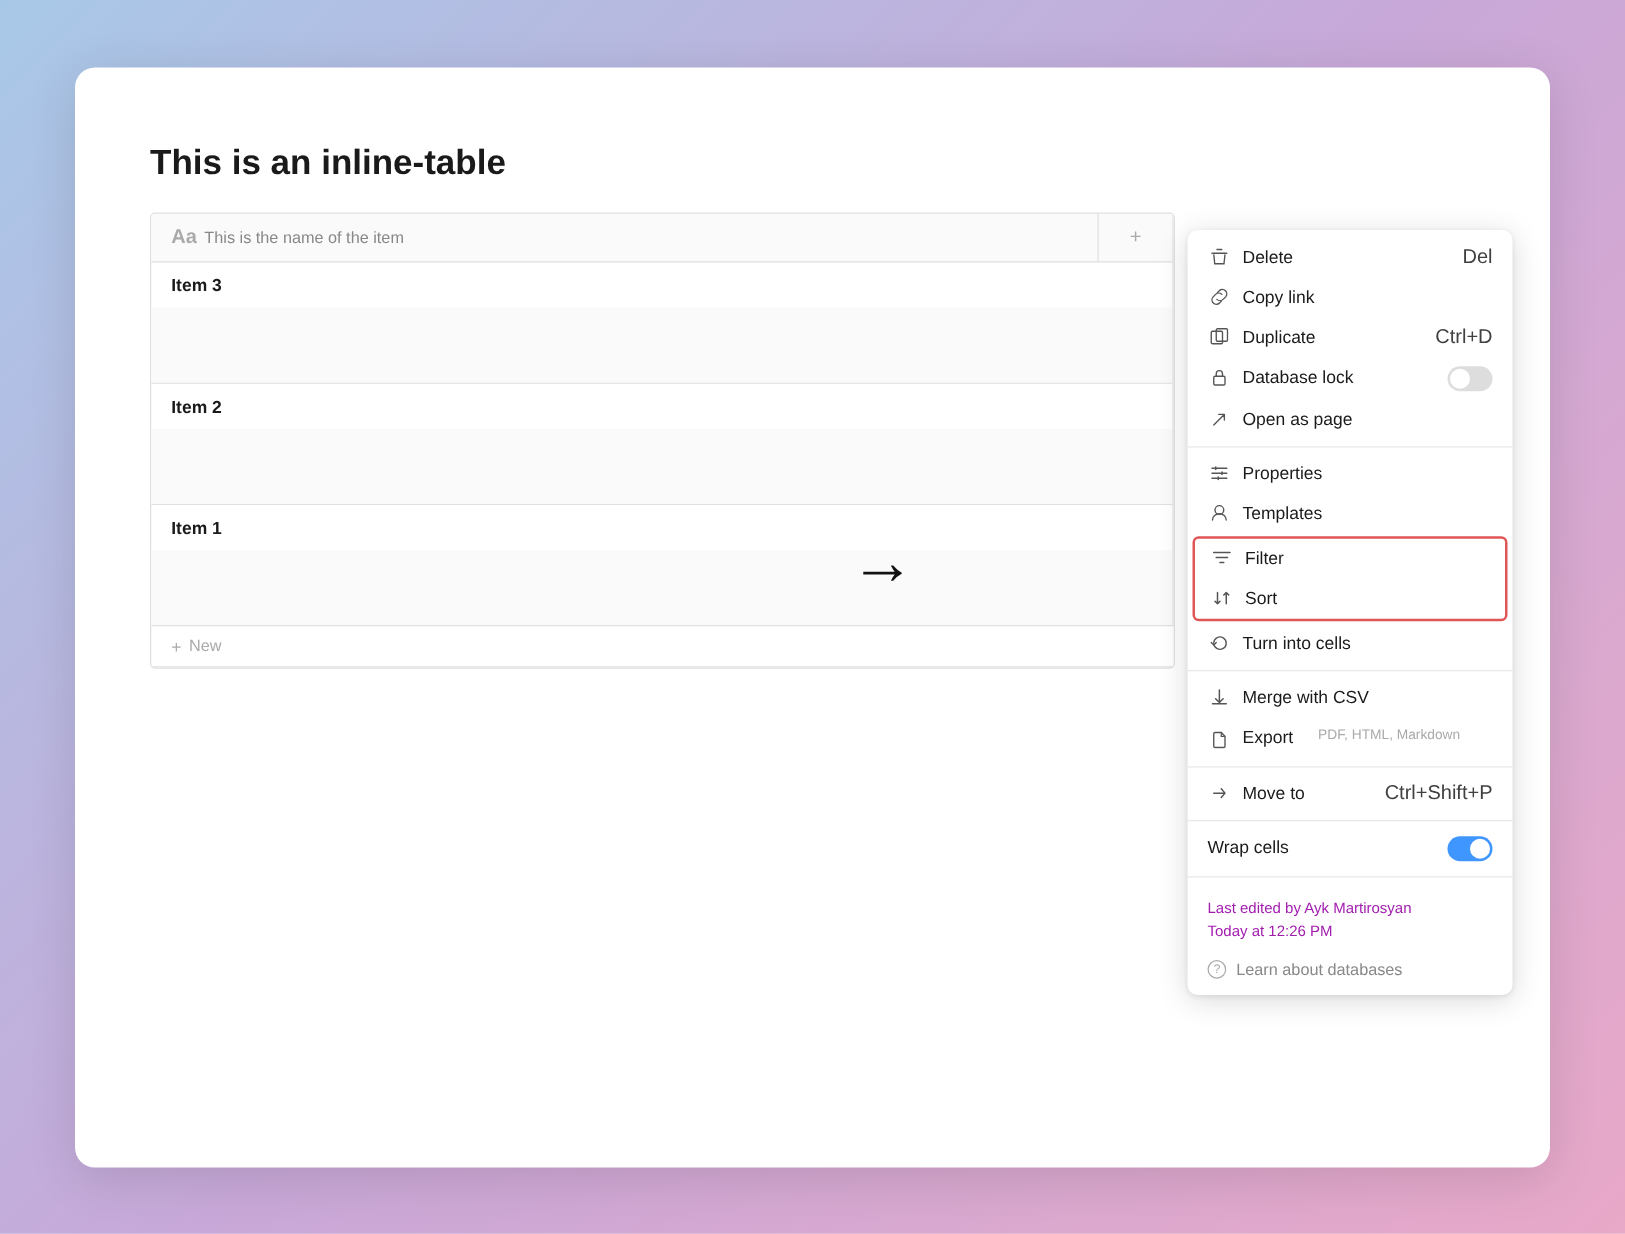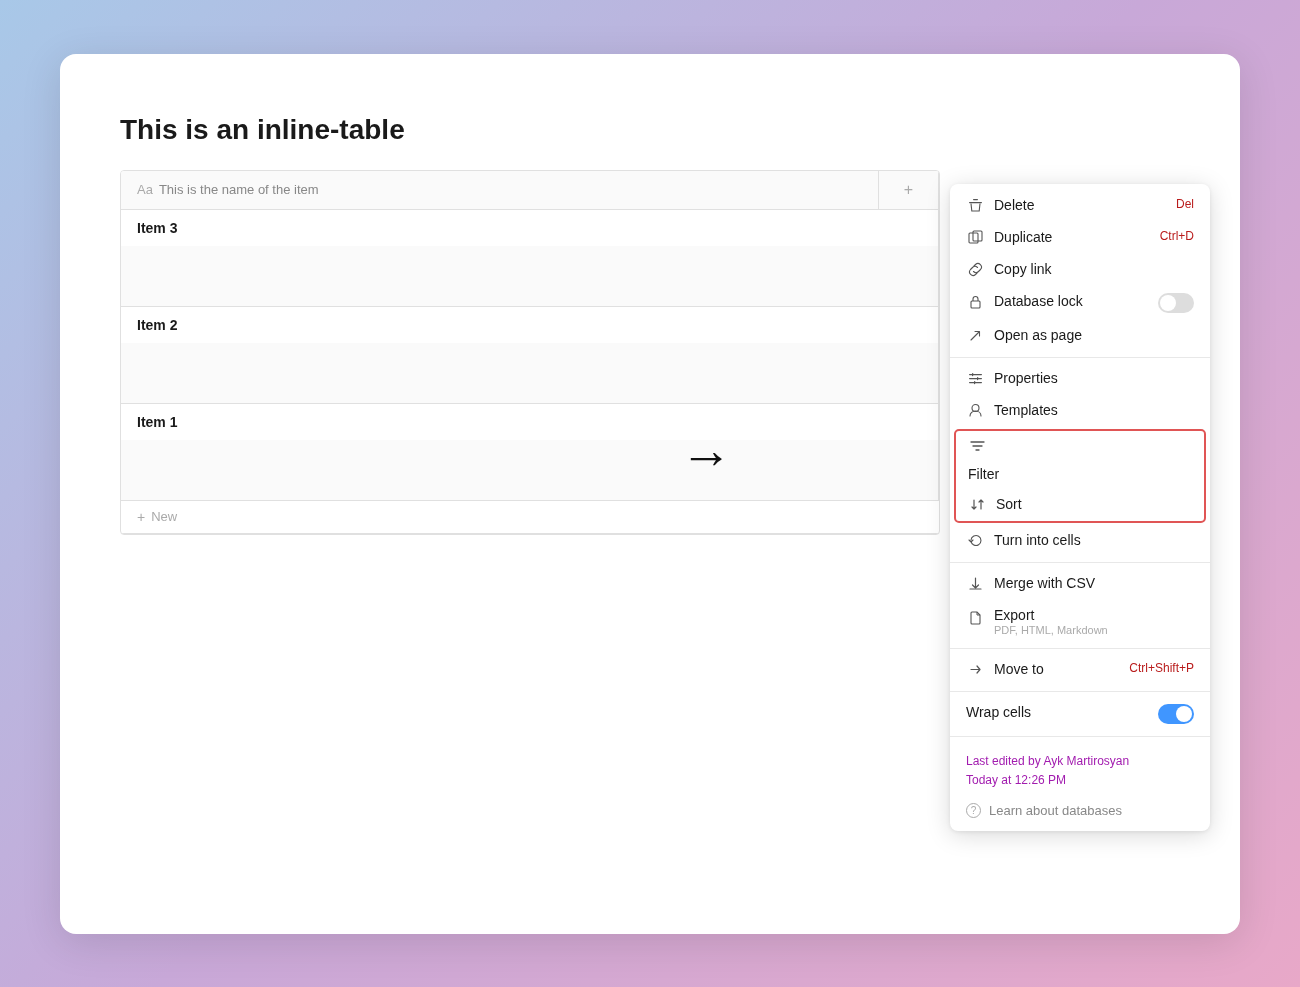--- a/index.html
+++ b/index.html
@@ -46,23 +46,23 @@
       padding: 10px 16px;
       font-size: 13px;
       color: #888;
       display: flex;
       align-items: center;
       gap: 6px;
       border-right: 1px solid #e0e0e0;
       flex: 1;
     }
     .table-header-cell .aa-icon {
-      font-size: 13px;
+      font-size: 16px;
       color: #aaa;
-      font-weight: 400;
+      font-weight: 700;
     }
     .table-header-cell .plus-icon {
       font-size: 16px;
       color: #aaa;
       cursor: pointer;
     }
     .table-row {
       display: flex;
       border-bottom: 1px solid #e0e0e0;
       flex-direction: column;
@@ -130,22 +130,22 @@
       display: flex;
       padding: 7px 16px;
       font-size: 14px;
       color: #1a1a1a;
       cursor: pointer;
       gap: 10px;
       position: relative;
     }
     .menu-item .shortcut {
       margin-left: auto;
-      font-size: 12px;
-      color: #b91c1c;
+      font-size: 16px;
+      color: #404040;
     }
     .menu-icon {
       width: 18px;
       height: 18px;
       display: flex;
       align-items: center;
       justify-content: center;
       font-size: 14px;
       color: #555;
       flex-shrink: 0;
@@ -182,21 +182,22 @@
     .menu-toggle.off::after { left: 2px; }
     .menu-toggle.on::after { left: 18px; }
     .sub-text {
       font-size: 11px;
       color: #aaa;
       display: block;
       margin-top: 1px;
     }
     .menu-item-group {
       display: flex;
-      flex-direction: column;
+      flex-direction: row;
+      gap: 20px;
     }
     .last-edited {
       padding: 10px 16px 6px 16px;
       font-size: 12px;
       color: #a21caf;
       line-height: 1.6;
     }
     .learn-link {
       display: flex;
       align-items: center;
@@ -261,36 +262,36 @@
               <path d="M3 5.5l0.8 7.5h7.4L12 5.5" stroke="#555" stroke-width="1.1" fill="none"></path>
             </svg>
         </span>
         <span>Delete</span>
         <span class="shortcut">Del</span>
       </div>
 
       <div class="menu-item">
         <span class="menu-icon">
           <svg width="15" height="15" viewBox="0 0 15 15" fill="none">
+              <path d="M5.5 9.5a3.54 3.54 0 0 0 5 0l2-2a3.54 3.54 0 0 0-5-5L6 4" stroke="#555" stroke-width="1.1" stroke-linecap="round" fill="none"></path>
+              <path d="M9.5 5.5a3.54 3.54 0 0 0-5 0l-2 2a3.54 3.54 0 0 0 5 5L9 11" stroke="#555" stroke-width="1.1" stroke-linecap="round" fill="none"></path>
+            </svg>
+        </span>
+        <span>Copy link</span>
+      </div>
+
+      <div class="menu-item">
+        <span class="menu-icon">
+          <svg width="15" height="15" viewBox="0 0 15 15" fill="none">
               <rect x="1" y="3" width="9" height="10" rx="1" stroke="#555" stroke-width="1.1" fill="none"></rect>
               <rect x="5" y="1" width="9" height="10" rx="1" stroke="#555" stroke-width="1.1" fill="none"></rect>
             </svg>
         </span>
         <span>Duplicate</span>
         <span class="shortcut">Ctrl+D</span>
-      </div>
-
-      <div class="menu-item">
-        <span class="menu-icon">
-          <svg width="15" height="15" viewBox="0 0 15 15" fill="none">
-              <path d="M5.5 9.5a3.54 3.54 0 0 0 5 0l2-2a3.54 3.54 0 0 0-5-5L6 4" stroke="#555" stroke-width="1.1" stroke-linecap="round" fill="none"></path>
-              <path d="M9.5 5.5a3.54 3.54 0 0 0-5 0l-2 2a3.54 3.54 0 0 0 5 5L9 11" stroke="#555" stroke-width="1.1" stroke-linecap="round" fill="none"></path>
-            </svg>
-        </span>
-        <span>Copy link</span>
       </div>
 
       <div class="menu-item">
         <span class="menu-icon">
           <svg width="15" height="15" viewBox="0 0 15 15" fill="none">
               <rect x="3" y="7" width="9" height="7" rx="1" stroke="#555" stroke-width="1.1" fill="none"></rect>
               <path d="M5 7V5a2.5 2.5 0 0 1 5 0v2" stroke="#555" stroke-width="1.1" fill="none"></path>
             </svg>
         </span>
         <span>Database lock</span>
@@ -326,21 +327,21 @@
         <span class="menu-icon">
           <svg width="15" height="15" viewBox="0 0 15 15" fill="none">
               <circle cx="7.5" cy="5" r="3.5" stroke="#555" stroke-width="1.1" fill="none"></circle>
               <path d="M2 13c0-3 2.5-5 5.5-5s5.5 2 5.5 5" stroke="#555" stroke-width="1.1" stroke-linecap="round" fill="none"></path>
             </svg>
         </span>
         <span>Templates</span>
       </div>
 
       <div style="margin: 2px 4px; border: 2px solid #e05555; border-radius: 5px; overflow: hidden;">
-        <div class="menu-item" style="padding: 7px 12px; flex-direction: column;">
+        <div class="menu-item" style="padding: 7px 12px;">
           <span class="menu-icon">
             <svg width="15" height="15" viewBox="0 0 15 15" fill="none">
                 <path d="M1 3h13M3 7h9M6 11h3" stroke="#555" stroke-width="1.3" stroke-linecap="round"></path>
               </svg>
           </span>
           <span>Filter</span>
         </div>
         <div class="menu-item" style="padding: 7px 12px;">
           <span class="menu-icon">
             <svg width="15" height="15" viewBox="0 0 15 15" fill="none">

